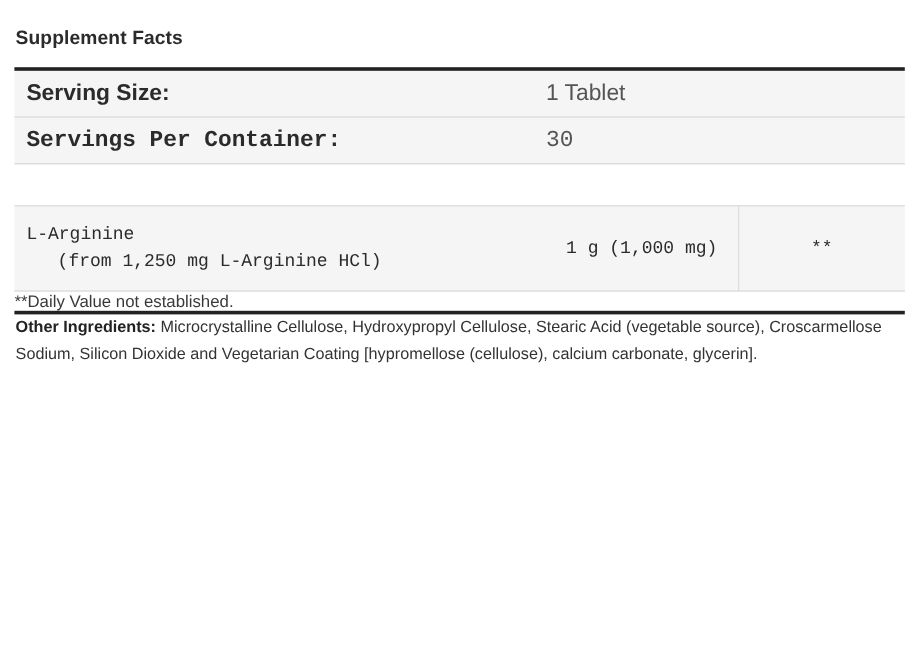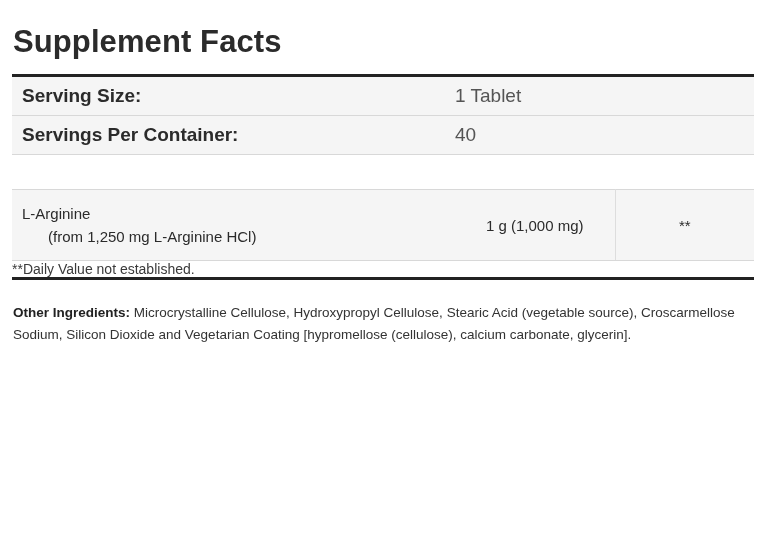--- a/index.html
+++ b/index.html
@@ -13,21 +13,21 @@
     font-family: "Liberation Sans", sans-serif;
     color: #333333;
     -webkit-font-smoothing: antialiased;
   }
   .panel {
     box-sizing: border-box;
     width: 766px;
     padding: 18px 12px 0 12px;
   }
   .title {
-    font-size: 31px;
+    font-size: 16px;
     font-weight: bold;
     color: #2b2b2b;
     letter-spacing: 0.1px;
     margin: 6px 0 14px 0;
     padding-left: 1px;
   }
 
   table.facts {
     width: 742px;
     border-collapse: collapse;
@@ -36,20 +36,21 @@
   table.facts td, table.facts th {
     padding: 0;
     vertical-align: middle;
   }
 
   .rule-thick-top td {
     border-top: 3px solid #222222;
   }
   .rule-thin-top td {
     border-top: 1px solid #d8d8d8;
+    font-family: Liberation Mono, monospace;
   }
   .rule-thick-bottom td {
     border-bottom: 3px solid #222222;
   }
   .rule-thin-bottom td {
     border-bottom: 1px solid #d8d8d8;
   }
 
   .srv-row td {
     background: #f5f5f5;
@@ -106,21 +107,21 @@
   }
 
   .foot-row td {
     font-size: 14px;
     color: #3a3a3a;
     padding: 11px 0 13px 10px;
   }
 
   .notes {
     width: 742px;
-    margin-top: 22px;
+    margin-top: 0;
     font-size: 13.5px;
     line-height: 1.62;
     color: #333333;
     padding-left: 1px;
   }
   .notes p {
     margin: 0 0 13px 0;
   }
   .notes .lead {
     font-weight: bold;
@@ -143,21 +144,21 @@
       <col style="width:160px">
       <col style="width:139px">
     </colgroup>
     <tbody>
       <tr class="srv-row rule-thick-top">
         <td class="srv-label">Serving Size:</td>
         <td class="srv-value" colspan="2">1 Tablet</td>
       </tr>
       <tr class="srv-row rule-thin-top rule-thin-bottom">
         <td class="srv-label">Servings Per Container:</td>
-        <td class="srv-value" colspan="2">40</td>
+        <td class="srv-value" colspan="2">30</td>
       </tr>
 
       <tr class="spacer-row">
         <td></td>
         <td></td>
         <td></td>
       </tr>
 
 
       <tr class="item-row rule-thin-top rule-thin-bottom">

